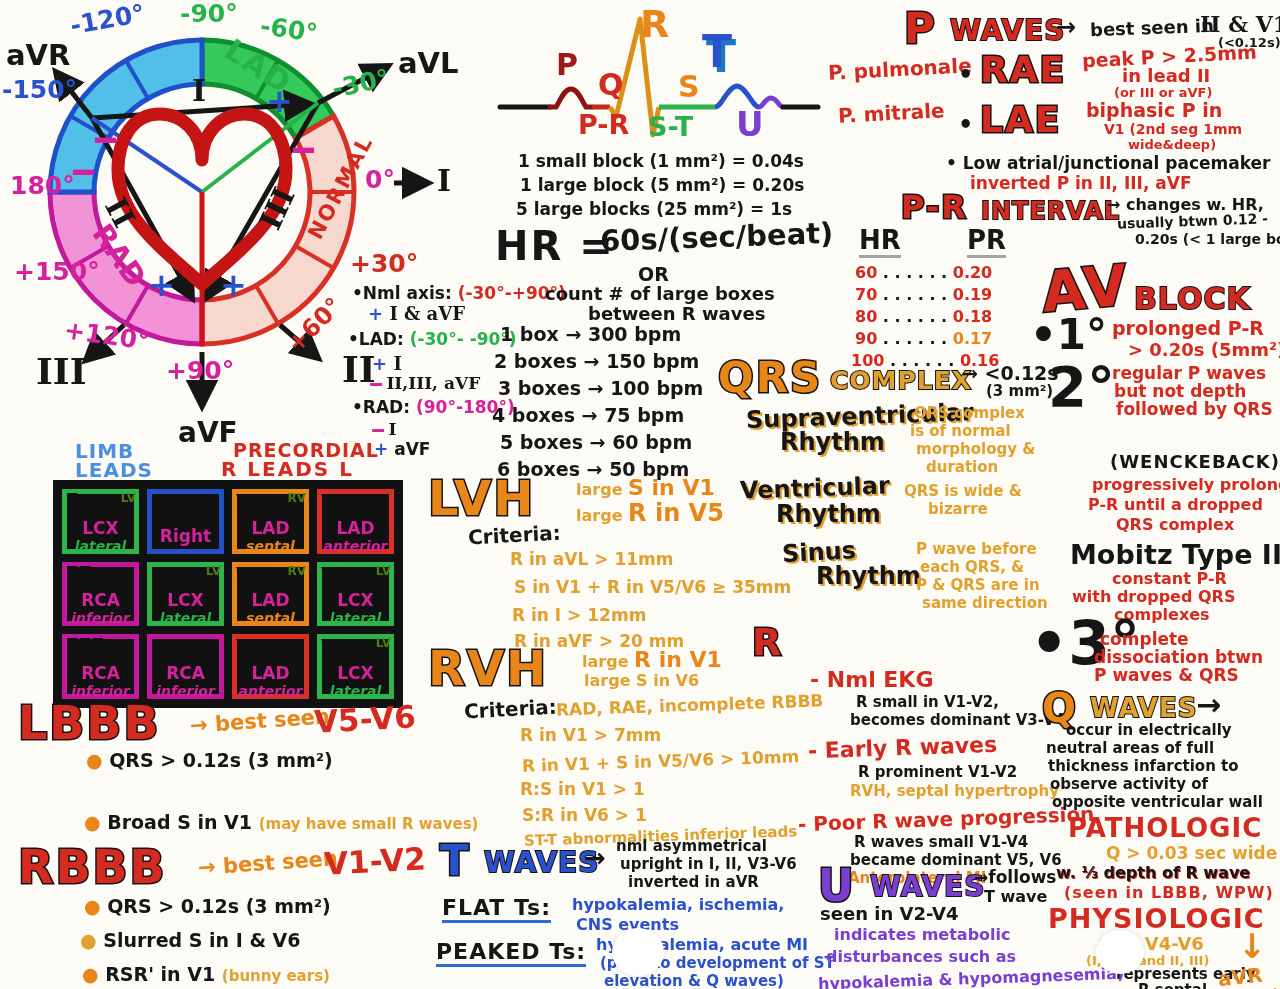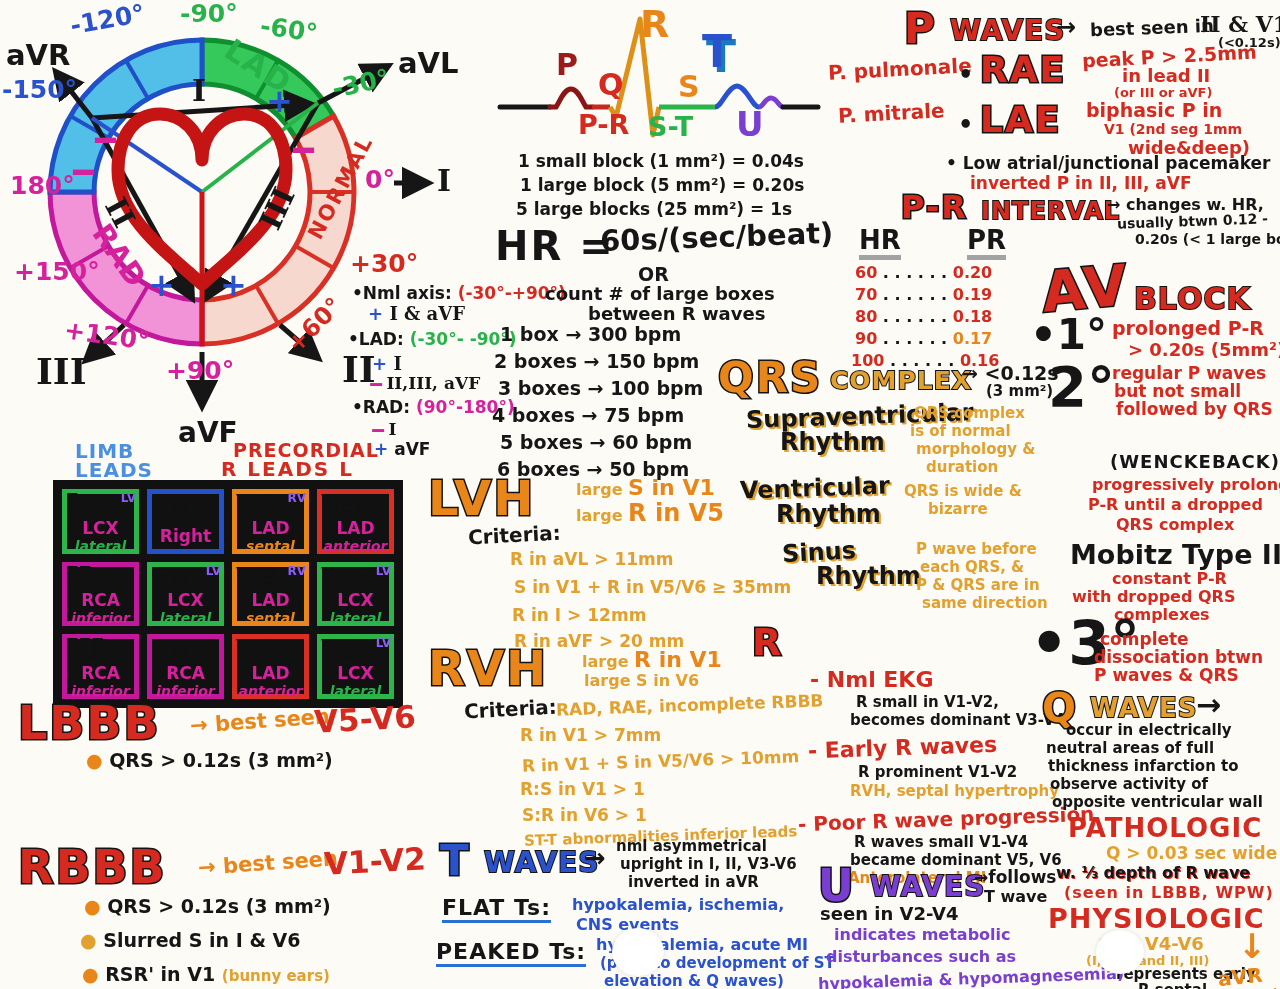--- a/index.html
+++ b/index.html
@@ -7,28 +7,28 @@
        font-family:"DejaVu Sans",sans-serif;}
   .t{position:absolute;white-space:nowrap;font-weight:bold;line-height:1.1;}
   .red{color:#d42a20}.dred{color:#9b1a1a}.org{color:#e8861a}.gold{color:#e2a12f}
   .grn{color:#27b24a}.blu{color:#2a52cc}.lblu{color:#4a8fe0}.mag{color:#d6219c}
   .pur{color:#7a3fd1}.blk{color:#161616}
   .big{font-weight:900;-webkit-text-stroke:3px #141414;paint-order:stroke fill;letter-spacing:2px;}
   .out{font-weight:900;-webkit-text-stroke:2px #141414;paint-order:stroke fill;letter-spacing:1px;}
   .serif{font-family:"DejaVu Serif",serif;}
   .sign-pos{color:#2a52cc;font-weight:900;}
   .sign-neg{color:#d6219c;font-weight:900;display:inline-block;transform:scaleX(1.8) scaleY(1.4);}
-  .ul-red{border-bottom:5px solid #a3a3a3;}
+  .ul-red{border-bottom:3px solid #a3a3a3;}
   .ul-blu{border-bottom:3px solid #2a6fd4;}
   .ul-gold{border-bottom:3px solid #e2a12f;}
   .pm{position:absolute;font-weight:900;}
   .cell{position:relative;border:4px solid #111;}
   .cellin{position:absolute;inset:0;border-width:5px;border-style:solid;}
   .lead-name{position:absolute;left:4px;top:0px;font-size:27px;font-weight:900;color:#111;font-family:"DejaVu Serif",serif;}
-  .corner{position:absolute;right:3px;top:2px;font-size:12px;font-weight:900;color:#8b5cf6;}
+  .corner{position:absolute;right:3px;top:2px;font-size:12px;font-weight:900;color:#4d7c0f;}
   .artery{position:absolute;left:50%;transform:translateX(-50%);bottom:16px;font-size:17px;font-weight:900;color:#d6219c;}
   .region{position:absolute;left:50%;transform:translateX(-50%);bottom:0px;font-size:14px;font-weight:900;font-style:italic;}
   .blob{position:absolute;background:#ffffff;border-radius:50%;box-shadow:0 0 4px rgba(0,0,0,0.12);}
 </style>
 </head>
 <body>
 
 <div style="position:absolute;left:0;top:0;width:470px;height:450px;">
   <svg width="470" height="450" viewBox="0 0 470 450" style="position:absolute;left:0;top:0;">
     <defs>
@@ -266,20 +266,21 @@
         <span class="region" style="color:#27b24a">lateral</span>
       </div>
   </div>
 </div>
 
 <div style="position:absolute;left:18px;top:698px;width:440px;height:142px;">
   <div class="t red big" style="left:0px;top:0px;font-size:46px;">LBBB</div>
   <div class="t org" style="left:172px;top:12px;font-size:21px;transform:rotate(-4deg);">→ best seen</div>
   <div class="t red" style="left:296px;top:4px;font-size:31px;font-weight:900;transform:rotate(-3deg);">V5-V6</div>
   <div class="t blk" style="left:68px;top:52px;font-size:19px;"><span class="org">●</span> <span>QRS &gt; 0.12s (3 mm²)</span></div>
+  <div class="t blk" style="left:66px;top:114px;font-size:19px;"><span class="org">●</span> <span>Broad S in V1</span> <span class="gold" style="font-size:15px">(may have small R waves)</span></div>
 </div>
 
 <div style="position:absolute;left:18px;top:840px;width:440px;height:149px;">
   <div class="t red big" style="left:0px;top:2px;font-size:46px;">RBBB</div>
   <div class="t org" style="left:180px;top:12px;font-size:21px;transform:rotate(-4deg);">→ best seen</div>
   <div class="t red" style="left:306px;top:4px;font-size:31px;font-weight:900;transform:rotate(-3deg);">V1-V2</div>
   <div class="t blk" style="left:66px;top:56px;font-size:19px;"><span class="org">●</span> <span>QRS &gt; 0.12s (3 mm²)</span></div>
   <div class="t blk" style="left:62px;top:90px;font-size:19px;"><span class="gold">●</span> <span>Slurred S in I &amp; V6</span></div>
   <div class="t blk" style="left:64px;top:124px;font-size:19px;"><span class="org">●</span> <span>RSR' in V1</span> <span class="gold" style="font-size:15px">(bunny ears)</span></div>
 </div>
@@ -372,21 +373,21 @@
   <div class="t blk" style="left:130px;top:56px;font-size:24px;">•</div>
   <div class="t red big" style="left:152px;top:44px;font-size:36px;">RAE</div>
   <div class="t red" style="left:254px;top:40px;font-size:19px;transform:rotate(-3deg);">peak P &gt; 2.5mm</div>
   <div class="t red" style="left:294px;top:60px;font-size:18px;">in lead II</div>
   <div class="t red" style="left:286px;top:80px;font-size:13px;">(or III or aVF)</div>
   <div class="t red" style="left:10px;top:96px;font-size:20px;transform:rotate(-3deg);">P. mitrale</div>
   <div class="t blk" style="left:130px;top:106px;font-size:24px;">•</div>
   <div class="t red big" style="left:152px;top:94px;font-size:36px;">LAE</div>
   <div class="t red" style="left:258px;top:94px;font-size:19px;">biphasic P in</div>
   <div class="t red" style="left:276px;top:116px;font-size:14px;">V1 (2nd seg 1mm</div>
-  <div class="t red" style="left:300px;top:132px;font-size:18px;">wide&amp;deep)</div>
+  <div class="t red" style="left:300px;top:132px;font-size:13px;">wide&amp;deep)</div>
   <div class="t blk" style="left:118px;top:148px;font-size:17px;">• Low atrial/junctional pacemaker</div>
   <div class="t red" style="left:142px;top:168px;font-size:17px;">inverted P in II, III, aVF</div>
 </div>
 
 <div style="position:absolute;left:845px;top:190px;width:435px;height:170px;">
   <div class="t red big" style="left:56px;top:0px;font-size:32px;">P-R</div>
   <div class="t red out" style="left:136px;top:8px;font-size:24px;">INTERVAL</div>
   <div class="t blk" style="left:262px;top:6px;font-size:16px;">→ changes w. HR,</div>
   <div class="t blk" style="left:272px;top:24px;font-size:14px;transform:rotate(-2deg);">usually btwn 0.12 -</div>
   <div class="t blk" style="left:290px;top:42px;font-size:14px;">0.20s (&lt; 1 large box)</div>
@@ -400,21 +401,21 @@
 </div>
 
 <div style="position:absolute;left:1030px;top:248px;width:250px;height:440px;">
   <div class="t red big" style="left:12px;top:10px;font-size:56px;transform:rotate(-5deg);">AV</div>
   <div class="t red out" style="left:104px;top:34px;font-size:30px;">BLOCK</div>
   <div class="t blk" style="left:0px;top:64px;font-size:42px;font-weight:900;">•1°</div>
   <div class="t red" style="left:82px;top:70px;font-size:19px;">prolonged P-R</div>
   <div class="t red" style="left:98px;top:92px;font-size:18px;">&gt; 0.20s (5mm²)</div>
   <div class="t blk" style="left:18px;top:108px;font-size:56px;font-weight:900;">2°</div>
   <div class="t red" style="left:82px;top:116px;font-size:17px;">regular P waves</div>
-  <div class="t red" style="left:84px;top:134px;font-size:17px;">but not small</div>
+  <div class="t red" style="left:84px;top:134px;font-size:17px;">but not depth</div>
   <div class="t red" style="left:86px;top:152px;font-size:17px;">followed by QRS</div>
   <div class="t blk" style="left:80px;top:204px;font-size:18px;letter-spacing:1px;">(WENCKEBACK)</div>
   <div class="t red" style="left:62px;top:228px;font-size:16px;">progressively prolong</div>
   <div class="t red" style="left:58px;top:248px;font-size:16px;">P-R until a dropped</div>
   <div class="t red" style="left:86px;top:268px;font-size:16px;">QRS complex</div>
   <div class="t blk" style="left:40px;top:292px;font-size:27px;font-weight:900;">Mobitz Type II</div>
   <div class="t red" style="left:82px;top:322px;font-size:16px;">constant P-R</div>
   <div class="t red" style="left:42px;top:340px;font-size:16px;">with dropped QRS</div>
   <div class="t red" style="left:84px;top:358px;font-size:16px;">complexes</div>
   <div class="t blk" style="left:0px;top:362px;font-size:60px;font-weight:900;">•3°</div>

